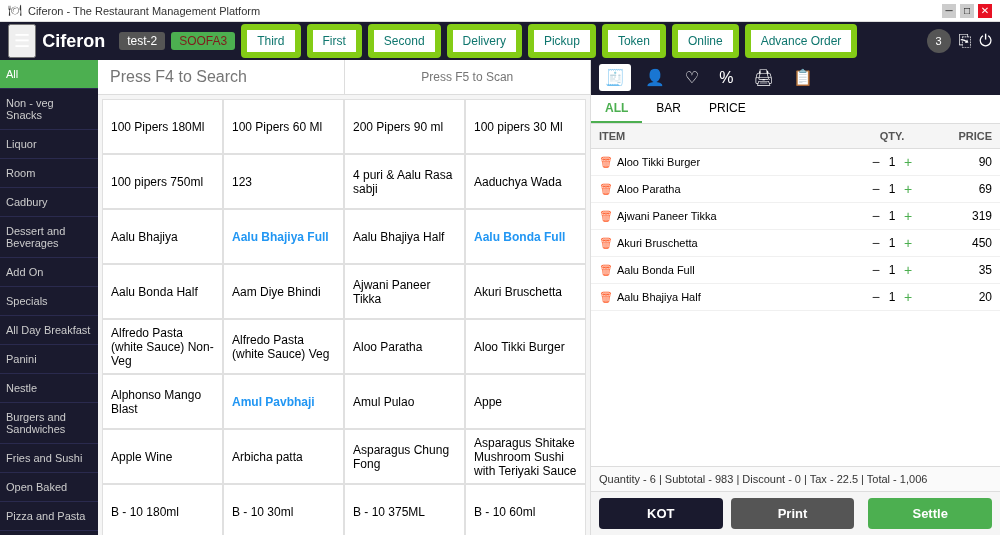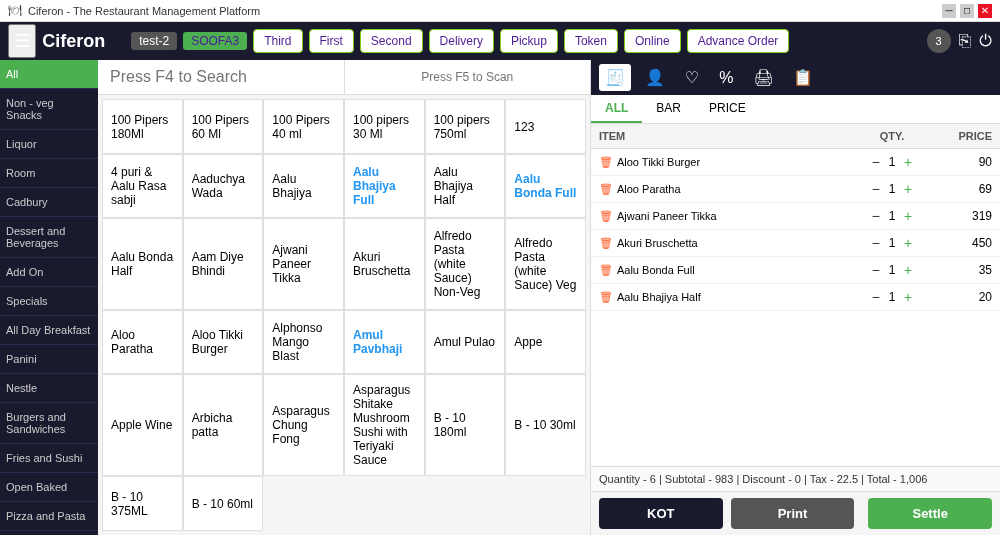--- a/index.html
+++ b/index.html
@@ -7,24 +7,24 @@
 
     
     .titlebar { background: #fff; height: 22px; display: flex; align-items: center; justify-content: space-between; padding: 0 8px; border-bottom: 1px solid #ddd; }
     .titlebar-left { display: flex; align-items: center; gap: 6px; font-size: 11px; color: #333; }
     .titlebar-controls { display: flex; gap: 4px; }
     .titlebar-btn { width: 14px; height: 14px; border: none; cursor: pointer; background: #ccc; font-size: 10px; display: flex; align-items: center; justify-content: center; }
 
     
     .navbar { background: #1a1a2e; height: 38px; display: flex; align-items: center; padding: 0 8px; gap: 6px; }
     .hamburger { color: white; font-size: 18px; cursor: pointer; padding: 4px; }
-    .brand { color: white; font-size: 18px; font-weight: bold; margin-right: 20px; }
+    .brand { color: white; font-size: 18px; font-weight: bold; margin-right: 8px; }
     .nav-tag { background: #555; color: white; padding: 2px 8px; border-radius: 3px; font-size: 12px; }
-    .nav-tag.active { background: #4CAF50; color: #4c1d95; }
-    .nav-btn { background: white; border: 1px solid #84cc16; padding: 4px 10px; border-radius: 4px; cursor: pointer; font-size: 12px; color: #4c1d95; }
+    .nav-tag.active { background: #4CAF50; color: #7f1d1d; }
+    .nav-btn { background: white; border: 6px solid #84cc16; padding: 4px 10px; border-radius: 4px; cursor: pointer; font-size: 12px; color: #0f766e; }
     .nav-right { margin-left: auto; display: flex; align-items: center; gap: 8px; }
     .nav-circle { background: #555; color: white; width: 24px; height: 24px; border-radius: 50%; display: flex; align-items: center; justify-content: center; font-size: 11px; }
     .nav-icon-btn { background: none; border: none; color: white; font-size: 16px; cursor: pointer; }
 
     
     .main-layout { display: flex; height: calc(535px - 60px); }
 
     
     .sidebar { width: 98px; background: #1a1a2e; overflow-y: auto; flex-shrink: 0; }
     .sidebar-item { padding: 8px 6px; color: #ccc; cursor: pointer; font-size: 11px; border-bottom: 1px solid #2a2a4e; }
@@ -32,21 +32,21 @@
 
     
     .content-area { flex: 1; display: flex; flex-direction: column; background: #f5f5f5; }
 
     
     .search-bar { display: flex; background: white; border-bottom: 1px solid #ddd; }
     .search-input { flex: 1; padding: 8px 12px; border: none; outline: none; font-size: 16px; }
     .scan-input { flex: 1; padding: 8px 12px; border: none; border-left: 1px solid #ddd; outline: none; font-size: 12px; text-align: center; color: #888; }
 
     
-    .food-grid { flex: 1; overflow-y: auto; display: grid; grid-template-columns: repeat(6, 1fr); gap: 0; padding: 4px; }
+    .food-grid { flex: 1; overflow-y: auto; display: grid; grid-template-columns: repeat(4, 1fr); gap: 0; padding: 4px; }
     .food-item { background: white; border: 1px solid #e0e0e0; padding: 10px 8px; cursor: pointer; font-size: 12px; min-height: 55px; display: flex; align-items: center; }
     .food-item.highlighted { color: #2196F3; font-weight: bold; }
 
     
     .bill-panel { width: 410px; background: white; display: flex; flex-direction: column; border-left: 1px solid #ddd; flex-shrink: 0; }
     .bill-header { display: flex; align-items: center; background: #1a1a2e; padding: 4px 8px; gap: 8px; }
     .bill-icon { color: white; font-size: 16px; cursor: pointer; padding: 4px 6px; }
     .bill-icon.active { background: white; color: #333; border-radius: 3px; }
     .bill-tabs { display: flex; padding: 0; border-bottom: 1px solid #ddd; }
     .bill-tab { padding: 6px 14px; cursor: pointer; font-size: 12px; border-bottom: 2px solid transparent; }
@@ -130,21 +130,21 @@
   <div class="content-area">
 
     <div class="search-bar">
       <input class="search-input" type="text" placeholder="Press F4 to Search" style="">
       <input class="scan-input" type="text" placeholder="Press F5 to Scan" style="">
     </div>
 
     <div class="food-grid" id="food-grid">
     <div class="food-item">100 Pipers 180Ml</div>
         <div class="food-item">100 Pipers 60 Ml</div>
-        <div class="food-item">100 Pipers 40 ml</div>
+        <div class="food-item">200 Pipers 90 ml</div>
         <div class="food-item">100 pipers 30 Ml</div>
         <div class="food-item">100 pipers 750ml</div>
         <div class="food-item">123</div>
         <div class="food-item">4 puri &amp; Aalu Rasa sabji</div>
         <div class="food-item">Aaduchya Wada</div>
         <div class="food-item">Aalu Bhajiya</div>
         <div class="food-item highlighted">Aalu Bhajiya Full</div>
         <div class="food-item">Aalu Bhajiya Half</div>
         <div class="food-item highlighted">Aalu Bonda Full</div>
         <div class="food-item">Aalu Bonda Half</div>

